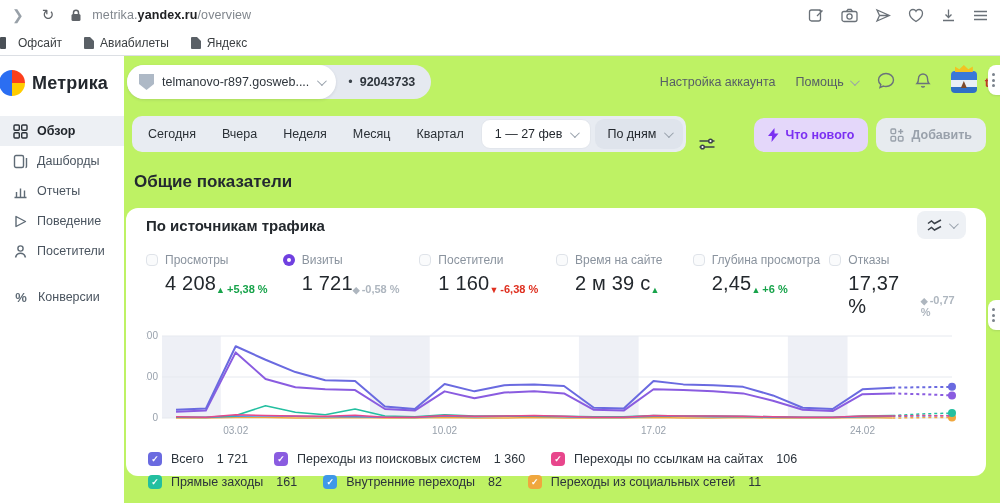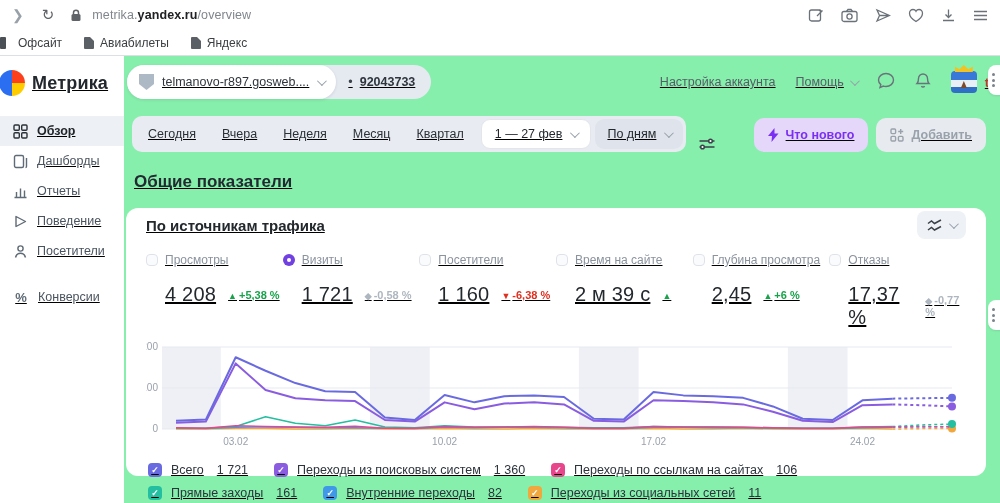--- a/index.html
+++ b/index.html
@@ -19,21 +19,21 @@
 
   .bookmarks-bar { height:26px; display:flex; align-items:center; padding:0 8px; background:#fff;
     border-bottom:1px solid #dcdfe4; font-size:12px; color:#3c4043; }
   .bm { display:flex; align-items:center; gap:6px; margin-right:22px; }
   .bm-doc { width:10px; height:12px; background:#5a6066; border-radius:1px; position:relative; }
   .bm-doc:after { content:""; position:absolute; right:-1px; top:-1px; border:3px solid #fff;
     border-left-color:transparent; border-bottom-color:transparent; }
   .bm-cut { width:6px; height:12px; background:#4a5056; margin-right:6px; margin-left:-8px; border-radius:1px; }
 
   
-  .app { display:flex; height:447px; background:#86efac;text-decoration:underline; }
+  .app { display:flex; height:447px; background:#bef264; }
   .sidebar { width:124px; background:#fff; flex:none; padding-top:14px; }
   .logo-row { display:flex; align-items:center; gap:7px; padding-left:8px; margin-bottom:20px; }
   .logo-circle { width:26px; height:26px; border-radius:50%; margin-left:-9px; flex:none;
     background:conic-gradient(#fc3f1d 0 25%, #ffcc00 25% 50%, #2b6ef2 50% 100%); }
   .logo-text { font-size:18px; font-weight:700; color:#23282e; letter-spacing:.2px; }
   .side-item { display:flex; align-items:center; gap:9px; height:30px; padding-left:13px;
     font-size:12.5px; color:#4a545f; cursor:pointer; }
   .side-item svg { flex:none; }
   .side-item.active { background:#edf0f4; color:#1f242a; font-weight:700; }
   .side-item.gap-top { margin-top:16px; }
@@ -94,21 +94,21 @@
 
   
   .metrics { display:flex; margin-top:14px; }
   .metric { flex:1; }
   .metric-top { display:flex; align-items:center; gap:7px; }
   .metric-check { width:12px; height:12px; border:1px solid #dfe3e9; border-radius:4px; background:#fafbfc; flex:none; }
   .metric-check.sel { border:none; background:#7040e0; border-radius:50%; position:relative; }
   .metric-check.sel:after { content:""; position:absolute; left:4px; top:4px; width:4px; height:4px;
     border-radius:50%; background:#fff; }
   .metric-label { font-size:12px; color:#8a939e; }
-  .metric-bottom { display:flex; align-items:center; gap:12px; margin-top:16px; padding-left:19px; }
+  .metric-bottom { display:flex; align-items:flex-end; gap:0; margin-top:5px; padding-left:19px; }
   .metric-value { font-size:20px; color:#23282d; letter-spacing:.2px; }
   .metric-delta { font-size:11px; font-weight:700; }
   .metric-delta .sym { font-size:9px; margin-right:2px; }
 
   .chart-wrap { margin-top:10px; }
 
   
   .legend { margin-top:8px; display:flex; flex-wrap:wrap; row-gap:9px; column-gap:26px; padding-left:2px; }
   .legend-item { display:flex; align-items:center; gap:9px; font-size:12.5px; color:#2c343c; }
   .legend-check { width:14px; height:14px; border-radius:4px; color:#fff; font-size:9px; font-weight:700;

